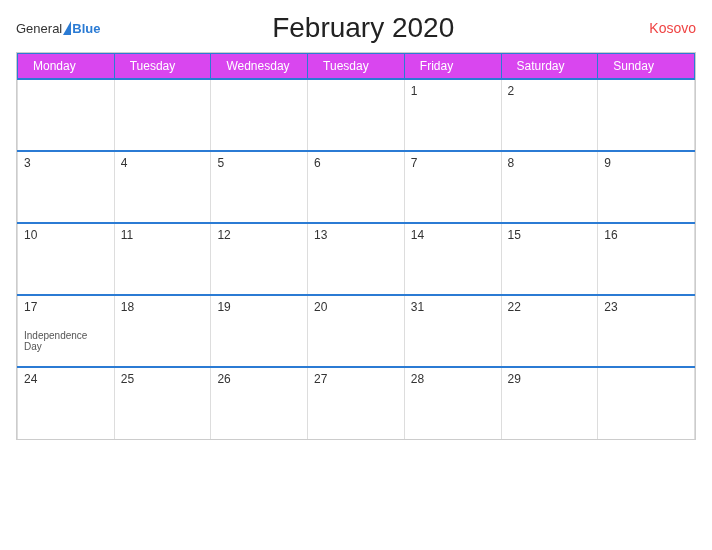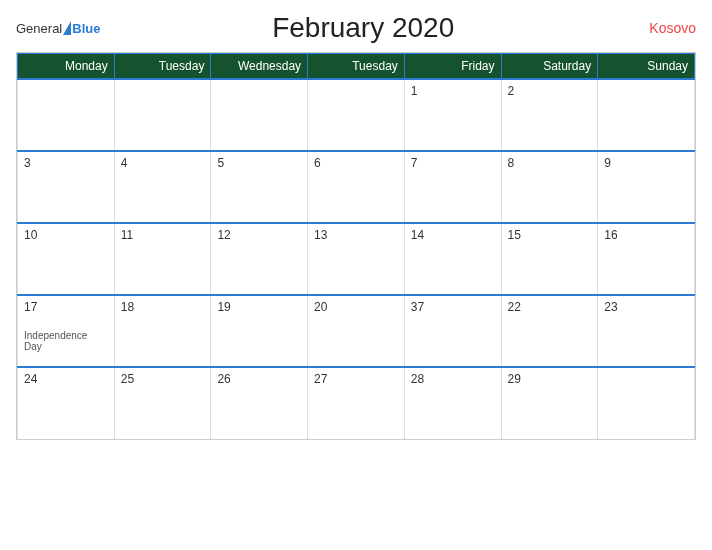--- a/index.html
+++ b/index.html
@@ -60,26 +60,26 @@
       min-width: 70px;
       text-align: right;
     }
     
     .calendar-table {
       width: 100%;
       border-collapse: collapse;
       table-layout: fixed;
     }
     .calendar-table thead tr th {
-      background-color: #14532d;
+      background-color: #d946ef;
       color: #fff;
       font-size: 12px;
       font-weight: normal;
-      padding: 5px 6px;
-      text-align: right;
+      padding: 5px 15px;
+      text-align: left;
       border: 1px solid #2b7bd4;
     }
     .calendar-table tbody tr {
       height: 72px;
     }
     .calendar-table tbody tr td {
       border-top: 2px solid #2b7bd4;
       border-left: 1px solid #ddd;
       border-right: 1px solid #ddd;
       border-bottom: none;
@@ -207,21 +207,21 @@
             <td>
               <span class="day-number">18</span>
             </td>
             <td>
               <span class="day-number">19</span>
             </td>
             <td>
               <span class="day-number">20</span>
             </td>
             <td>
-              <span class="day-number">37</span>
+              <span class="day-number">31</span>
             </td>
             <td>
               <span class="day-number">22</span>
             </td>
             <td>
               <span class="day-number">23</span>
             </td>
           </tr>
           <tr>
             <td>

